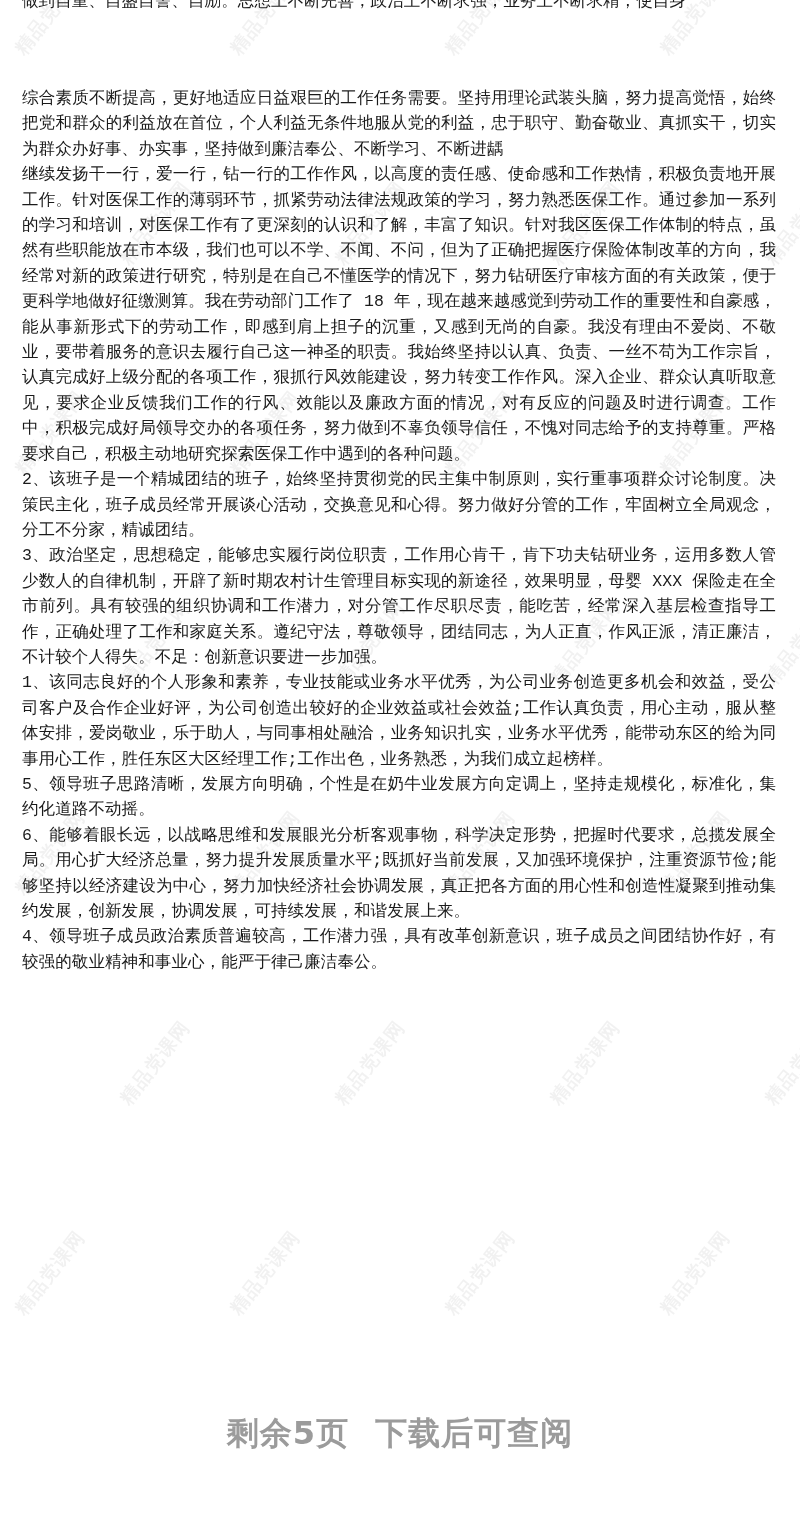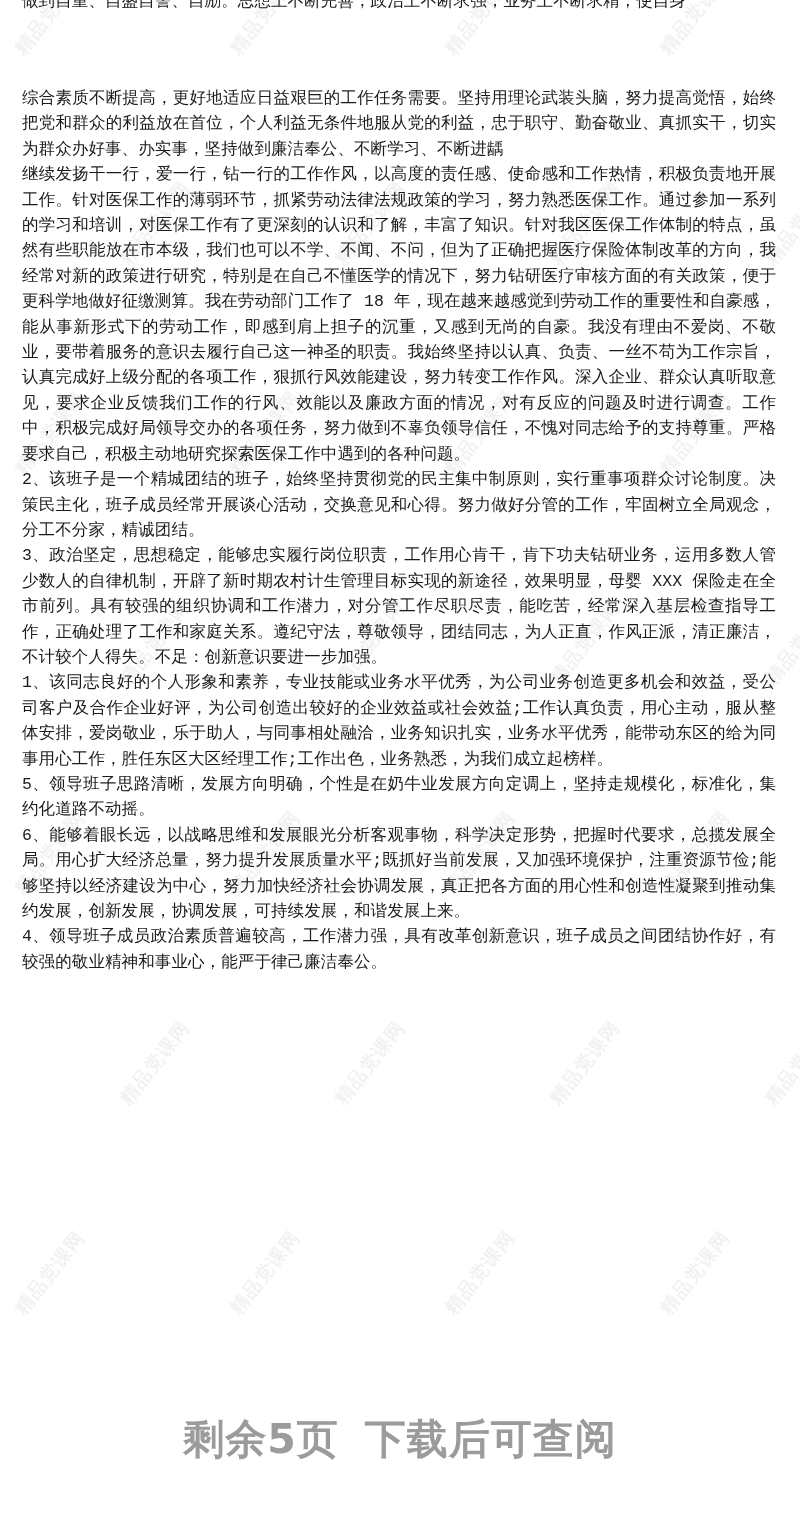--- a/index.html
+++ b/index.html
@@ -95,21 +95,21 @@
     background: #ffffff;
     z-index: 5;
   }
   #footer-notice {
     position: absolute;
     top: 1412px;
     left: 0;
     width: 800px;
     text-align: center;
     z-index: 6;
-    font-size: 41px;
+    font-size: 32px;
     font-weight: bold;
     color: #9b9b9b;
     letter-spacing: 1px;
     font-family: "DejaVu Sans", "Liberation Sans", sans-serif;
   }
   #footer-notice .gap {
     display: inline-block;
     width: 26px;
   }
 </style>

